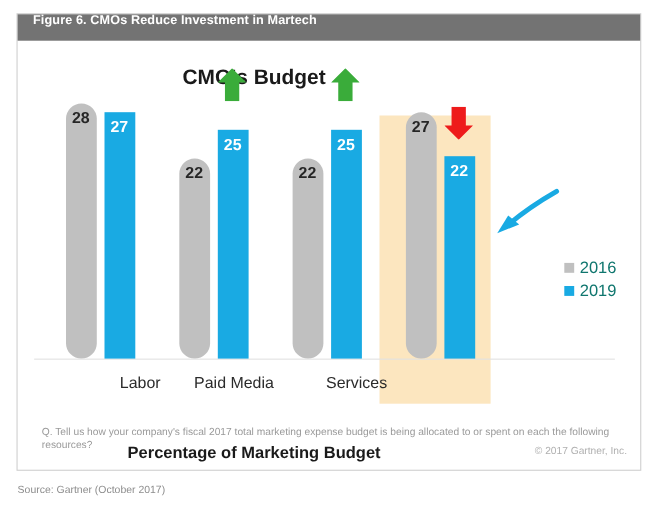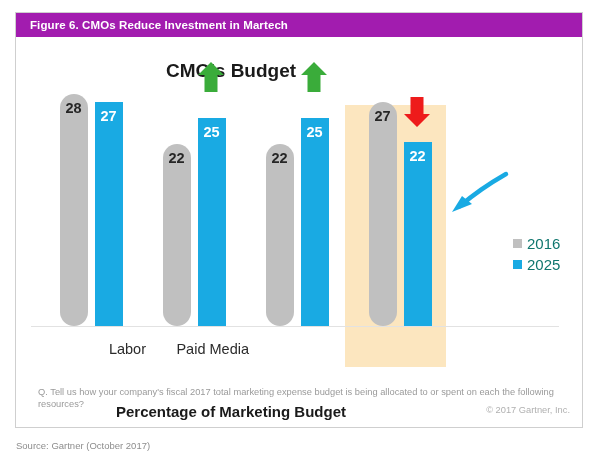--- a/index.html
+++ b/index.html
@@ -27,24 +27,24 @@
     box-sizing: border-box;
   }
 
   
   #figure-header {
     position: absolute;
     left: 0;
     top: 0;
     width: 100%;
     height: 24px;
-    background: #a21caf;
+    background: #737373;
     box-sizing: border-box;
     display: flex;
-    align-items: center;
+    align-items: flex-start;
   }
   #figure-header-title {
     color: #ffffff;
     font-size: 11.5px;
     font-weight: bold;
     padding-left: 14px;
     letter-spacing: .1px;
     white-space: nowrap;
   }
 
@@ -287,20 +287,21 @@
           </svg>
         </div>
         <div class="bars-row">
           <div class="bar y2016" style="height:182px;">
             <span class="bar-value">22</span>
           </div>
           <div class="bar y2017" style="height:208px;">
             <span class="bar-value">25</span>
           </div>
         </div>
+        <div class="group-label">Services</div>
       </div>
 
       <div class="bar-group" style="left:329px;">
         <div class="trend-arrow" style="left:59px; top:60px;">
           <svg width="26" height="30" viewBox="0 0 26 30" aria-hidden="true">
             <polygon points="13,30 0,17 6.5,17 6.5,0 19.5,0 19.5,17 26,17" fill="#ee1b1b"></polygon>
           </svg>
         </div>
         <div class="bars-row">
           <div class="bar y2016" style="height:224px;">
@@ -321,21 +322,21 @@
       </svg>
     </div>
 
     <div id="legend">
       <div class="legend-item">
         <span class="legend-swatch y2016"></span>
         <span class="legend-label">2016</span>
       </div>
       <div class="legend-item">
         <span class="legend-swatch y2017"></span>
-        <span class="legend-label">2025</span>
+        <span class="legend-label">2019</span>
       </div>
     </div>
 
   </div>
 
   <div id="axis-title">Percentage of Marketing Budget</div>
 
   <div id="footnote">
     <div>Q. Tell us how your company's fiscal 2017 total marketing expense budget is being allocated to or spent on each the following resources?</div>
   </div>

